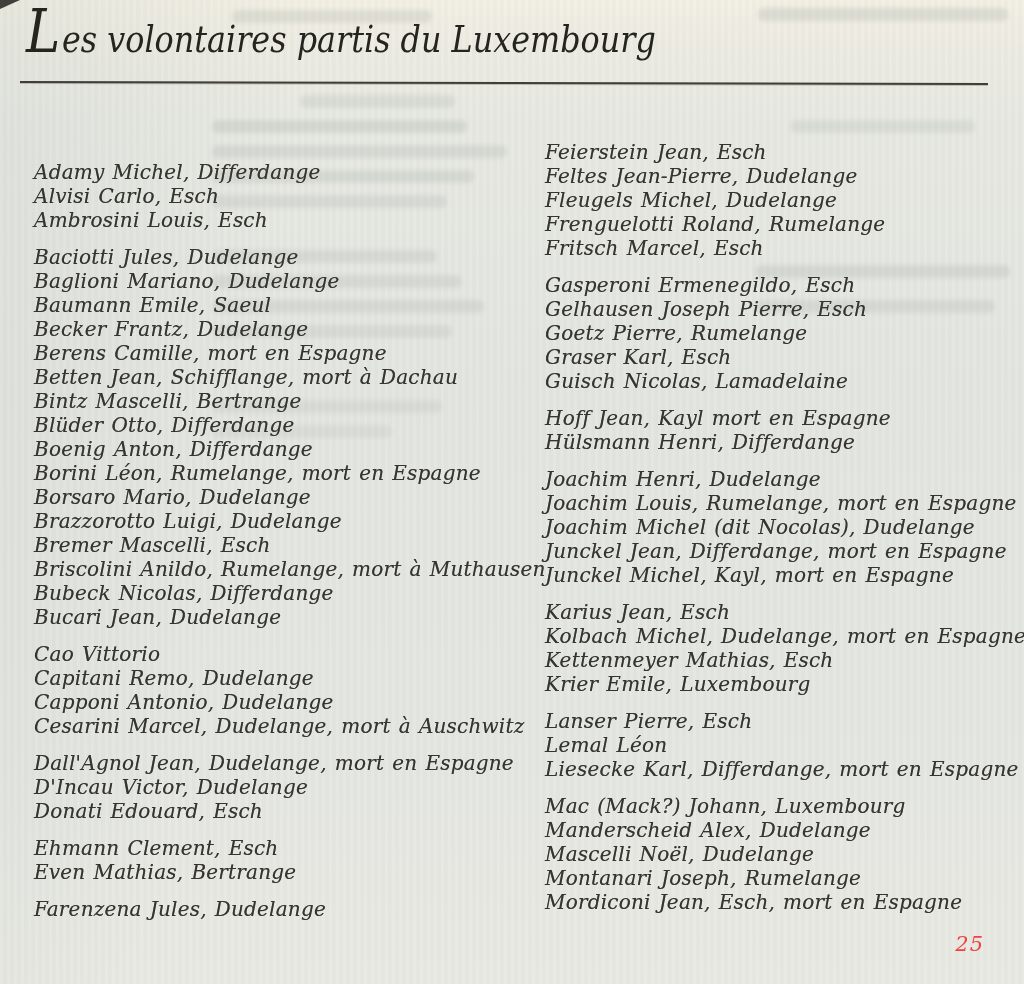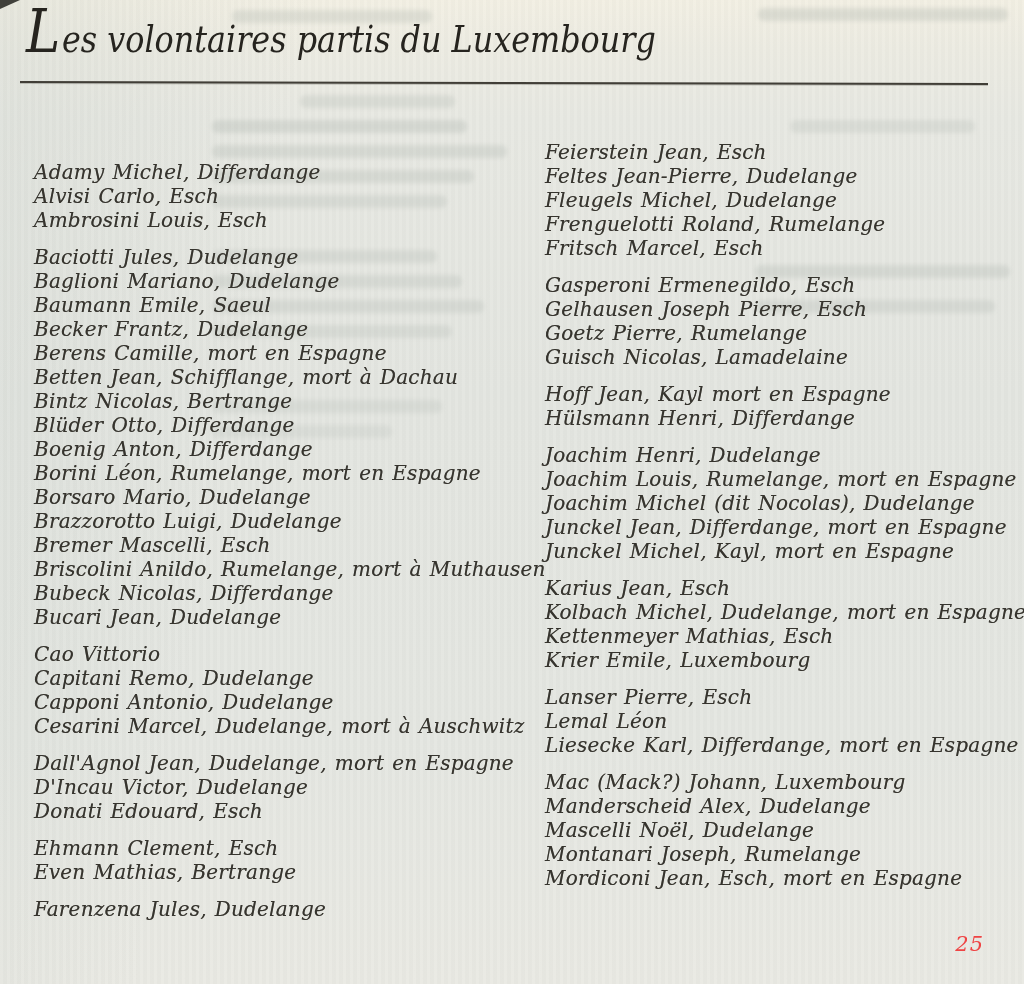--- a/index.html
+++ b/index.html
@@ -85,21 +85,21 @@
           <div class="entry">Alvisi Carlo, Esch</div>
           <div class="entry">Ambrosini Louis, Esch</div>
         </div>
         <div class="group">
           <div class="entry">Baciotti Jules, Dudelange</div>
           <div class="entry">Baglioni Mariano, Dudelange</div>
           <div class="entry">Baumann Emile, Saeul</div>
           <div class="entry">Becker Frantz, Dudelange</div>
           <div class="entry">Berens Camille, mort en Espagne</div>
           <div class="entry">Betten Jean, Schifflange, mort à Dachau</div>
-          <div class="entry">Bintz Nicolas, Bertrange</div>
+          <div class="entry">Bintz Mascelli, Bertrange</div>
           <div class="entry">Blüder Otto, Differdange</div>
           <div class="entry">Boenig Anton, Differdange</div>
           <div class="entry">Borini Léon, Rumelange, mort en Espagne</div>
           <div class="entry">Borsaro Mario, Dudelange</div>
           <div class="entry">Brazzorotto Luigi, Dudelange</div>
           <div class="entry">Bremer Mascelli, Esch</div>
           <div class="entry">Briscolini Anildo, Rumelange, mort à Muthausen</div>
           <div class="entry">Bubeck Nicolas, Differdange</div>
           <div class="entry">Bucari Jean, Dudelange</div>
         </div>
@@ -127,20 +127,21 @@
           <div class="entry">Feierstein Jean, Esch</div>
           <div class="entry">Feltes Jean-Pierre, Dudelange</div>
           <div class="entry">Fleugels Michel, Dudelange</div>
           <div class="entry">Frenguelotti Roland, Rumelange</div>
           <div class="entry">Fritsch Marcel, Esch</div>
         </div>
         <div class="group">
           <div class="entry">Gasperoni Ermenegildo, Esch</div>
           <div class="entry">Gelhausen Joseph Pierre, Esch</div>
           <div class="entry">Goetz Pierre, Rumelange</div>
+          <div class="entry">Graser Karl, Esch</div>
           <div class="entry">Guisch Nicolas, Lamadelaine</div>
         </div>
         <div class="group">
           <div class="entry">Hoff Jean, Kayl mort en Espagne</div>
           <div class="entry">Hülsmann Henri, Differdange</div>
         </div>
         <div class="group">
           <div class="entry">Joachim Henri, Dudelange</div>
           <div class="entry">Joachim Louis, Rumelange, mort en Espagne</div>
           <div class="entry">Joachim Michel (dit Nocolas), Dudelange</div>

